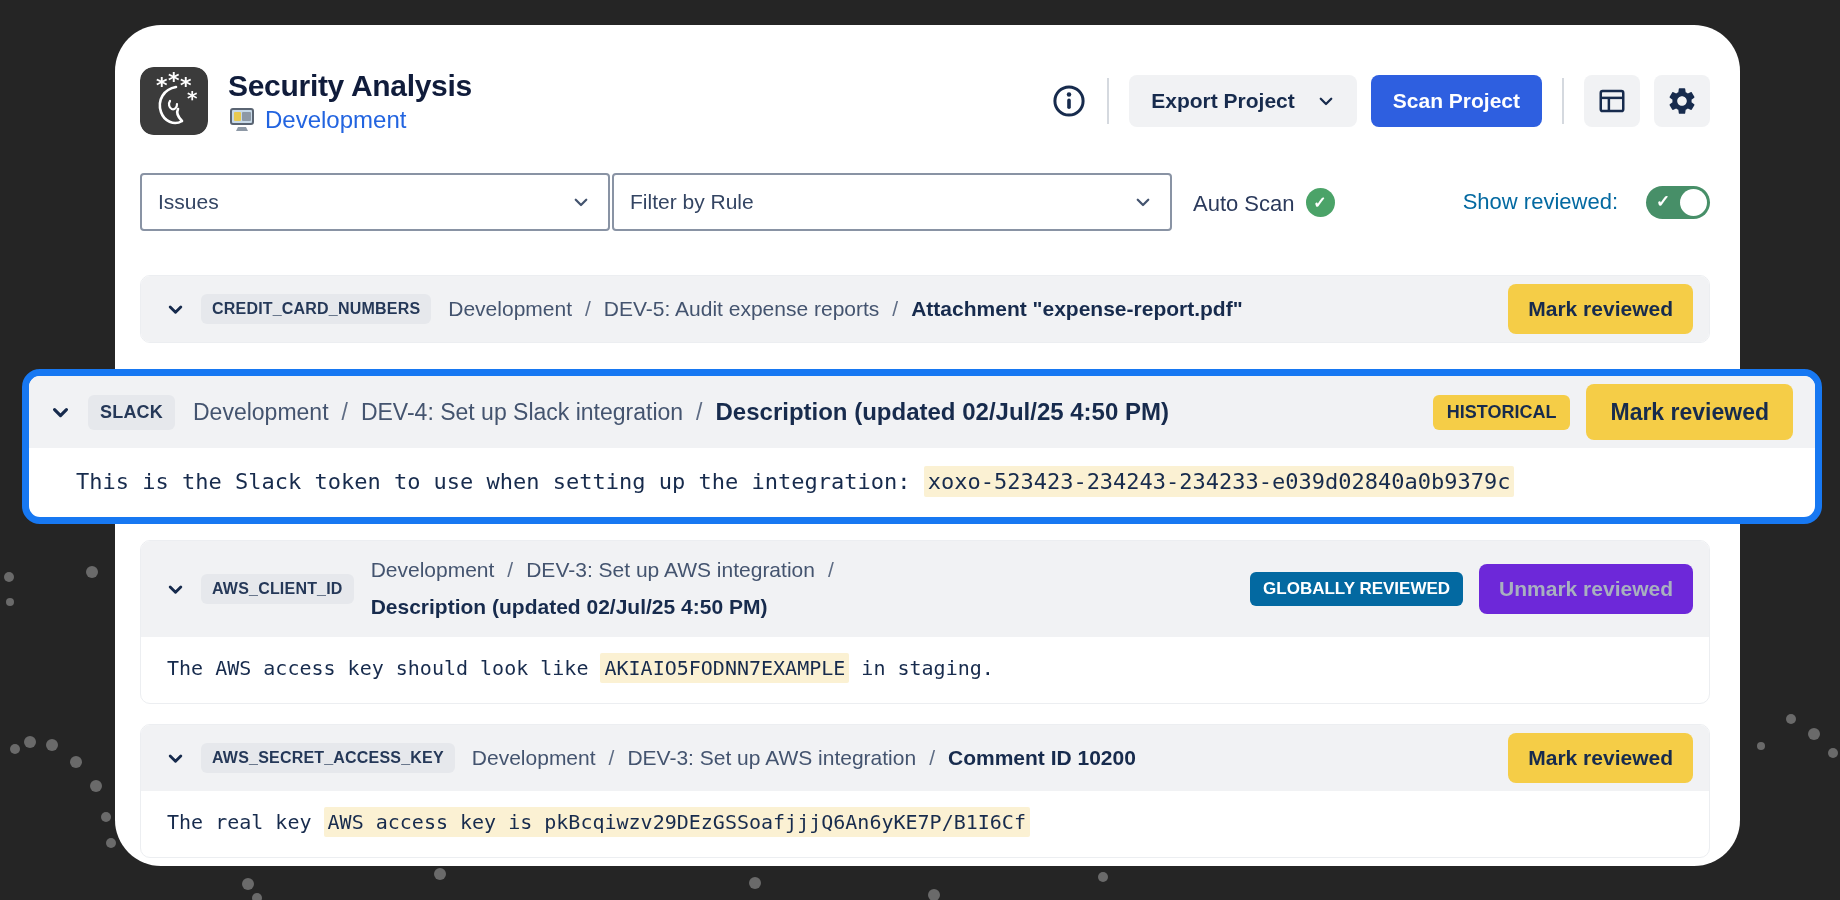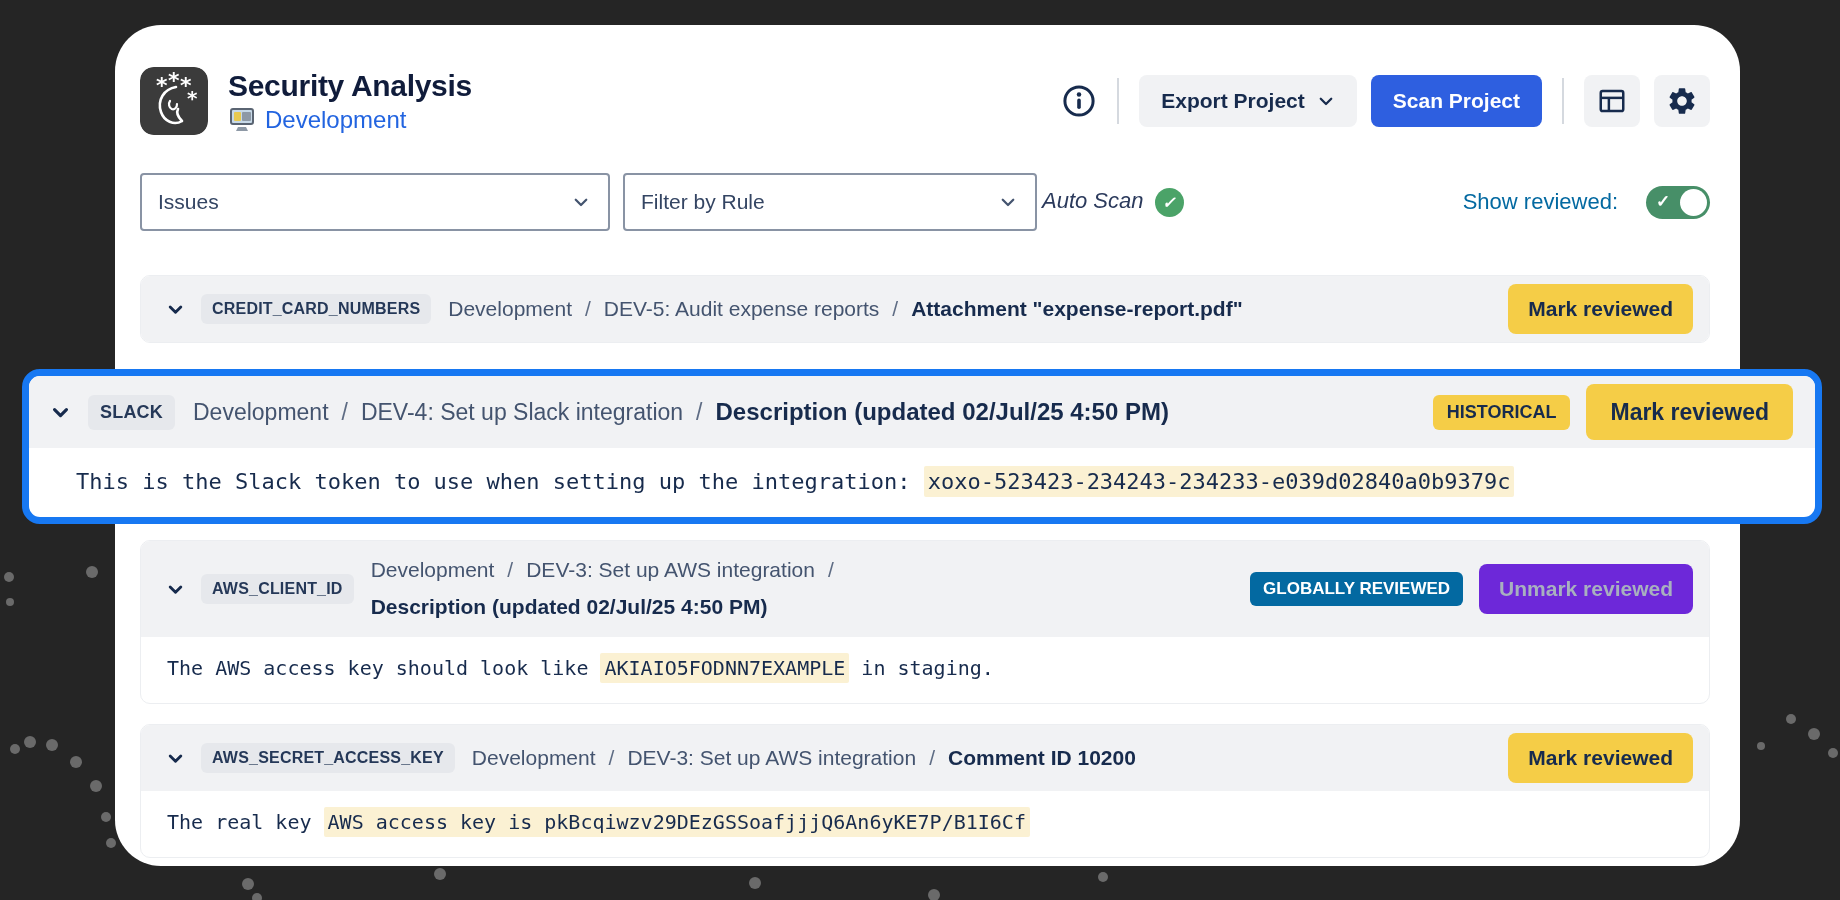--- a/index.html
+++ b/index.html
@@ -24,39 +24,39 @@
   .app-header { display:flex; align-items:center; }
   .brand { display:flex; align-items:center; gap:20px; }
   .logo { width:68px; height:68px; border-radius:14px; display:block; }
   .app-title { font-size:30px; font-weight:bold; color:#101C3B; letter-spacing:-0.3px; }
   .project-line { display:flex; align-items:center; gap:9px; margin-top:3px; }
   .project-link { font-size:24px; color:#2264E0; cursor:pointer; }
   .hdr-controls { margin-left:auto; display:flex; align-items:center; gap:14px; }
   .v-div { width:2px; height:46px; background:#D5D9DF; margin:0 6px; }
   .btn {
     border:none; border-radius:8px; height:52px; padding:0 22px;
-    display:flex; align-items:center; gap:12px;
+    display:flex; align-items:center; gap:22px;
     font-family:"Liberation Sans",sans-serif;
     font-size:21px; font-weight:bold; color:#172B4D;
     background:#F1F2F4; cursor:pointer; white-space:nowrap;
   }
   .btn-primary { background:#2E5FE0; color:#ffffff; }
   .icon-btn { width:56px; padding:0; justify-content:center; }
 
   
   .filter-row { display:flex; align-items:center; margin-top:38px; }
   .select {
     height:58px; border:2px solid #8993A4; border-radius:4px;
     display:flex; align-items:center; justify-content:space-between;
     padding:0 18px 0 16px; font-size:21px; color:#344563;
     background:#fff; cursor:pointer;
   }
   .select-issues { width:470px; }
-  .select-rule { width:414px; margin-left:13px; }
-  .autoscan { display:flex; align-items:flex-start; gap:11px; margin-left:5px; font-size:22px; color:#2B3A5C;font-style:italic; }
+  .select-rule { width:560px; margin-left:2px; }
+  .autoscan { display:flex; align-items:flex-end; gap:11px; margin-left:21px; font-size:22px; color:#2B3A5C; }
   .check-circle {
     width:29px; height:29px; border-radius:50%; background:#4BA368;
     display:flex; align-items:center; justify-content:center;
   }
   .check-circle::after { content:"\2713"; color:#fff; font-size:16px; font-weight:bold; }
   .show-reviewed { margin-left:auto; display:flex; align-items:center; gap:28px; font-size:22px; color:#0369a1; }
   .toggle {
     position:relative; width:64px; height:33px; border-radius:17px;
     background:#478F68; cursor:pointer; flex:0 0 auto;
   }

